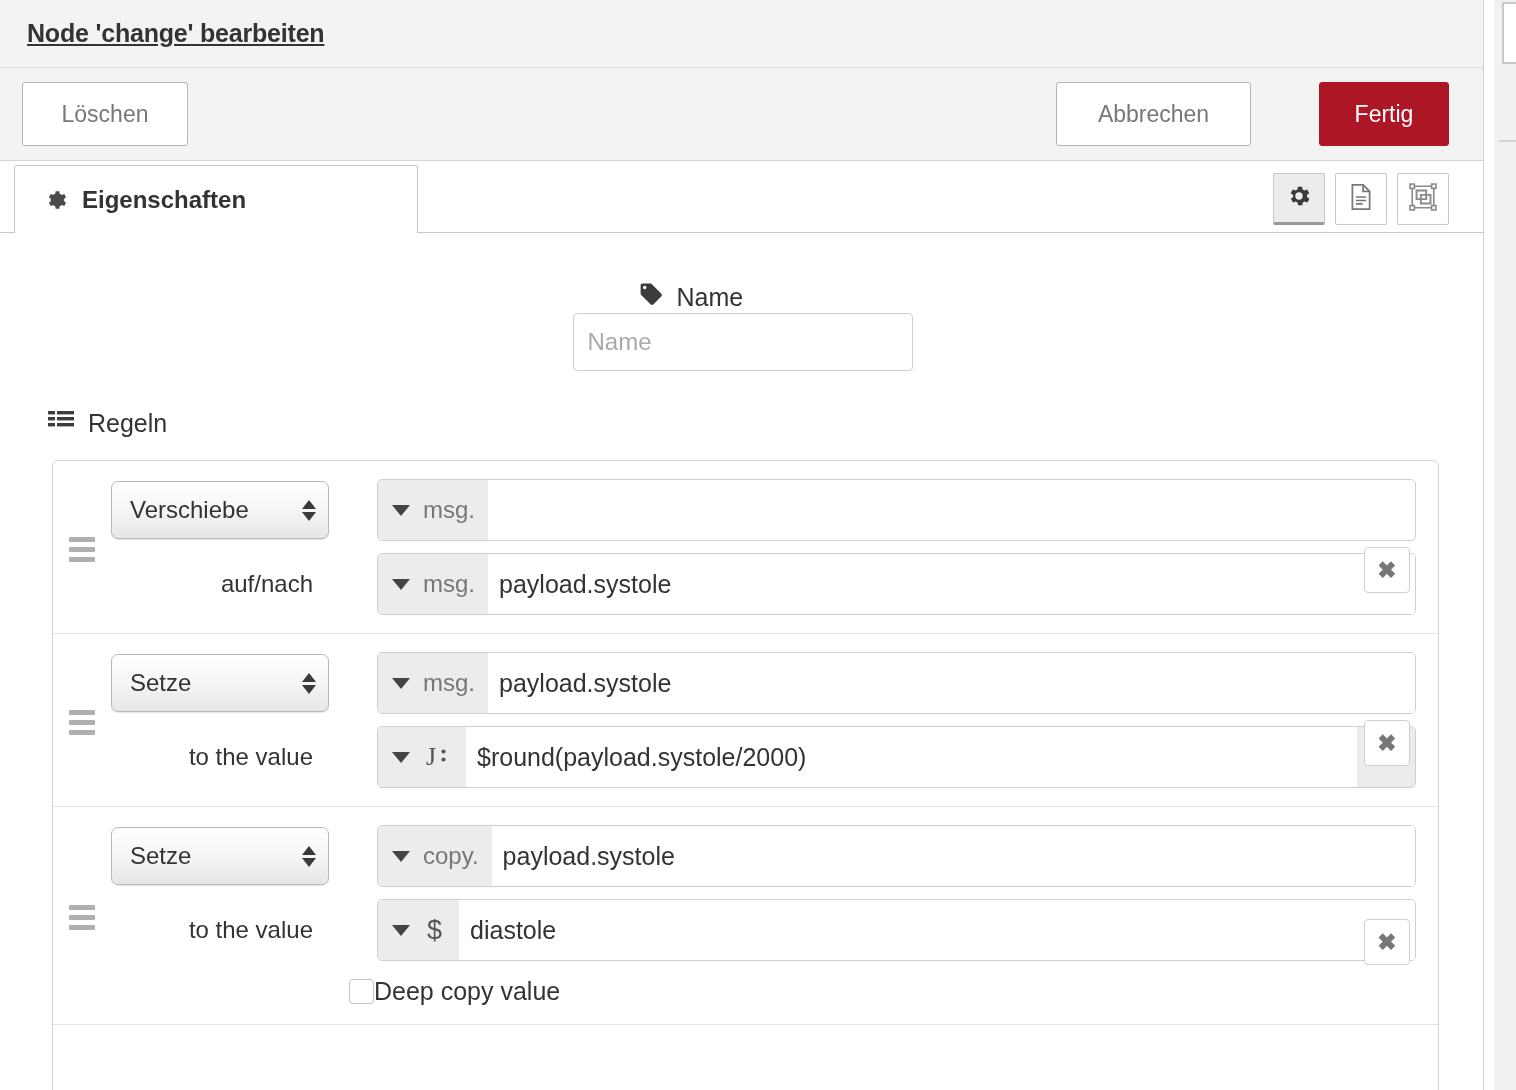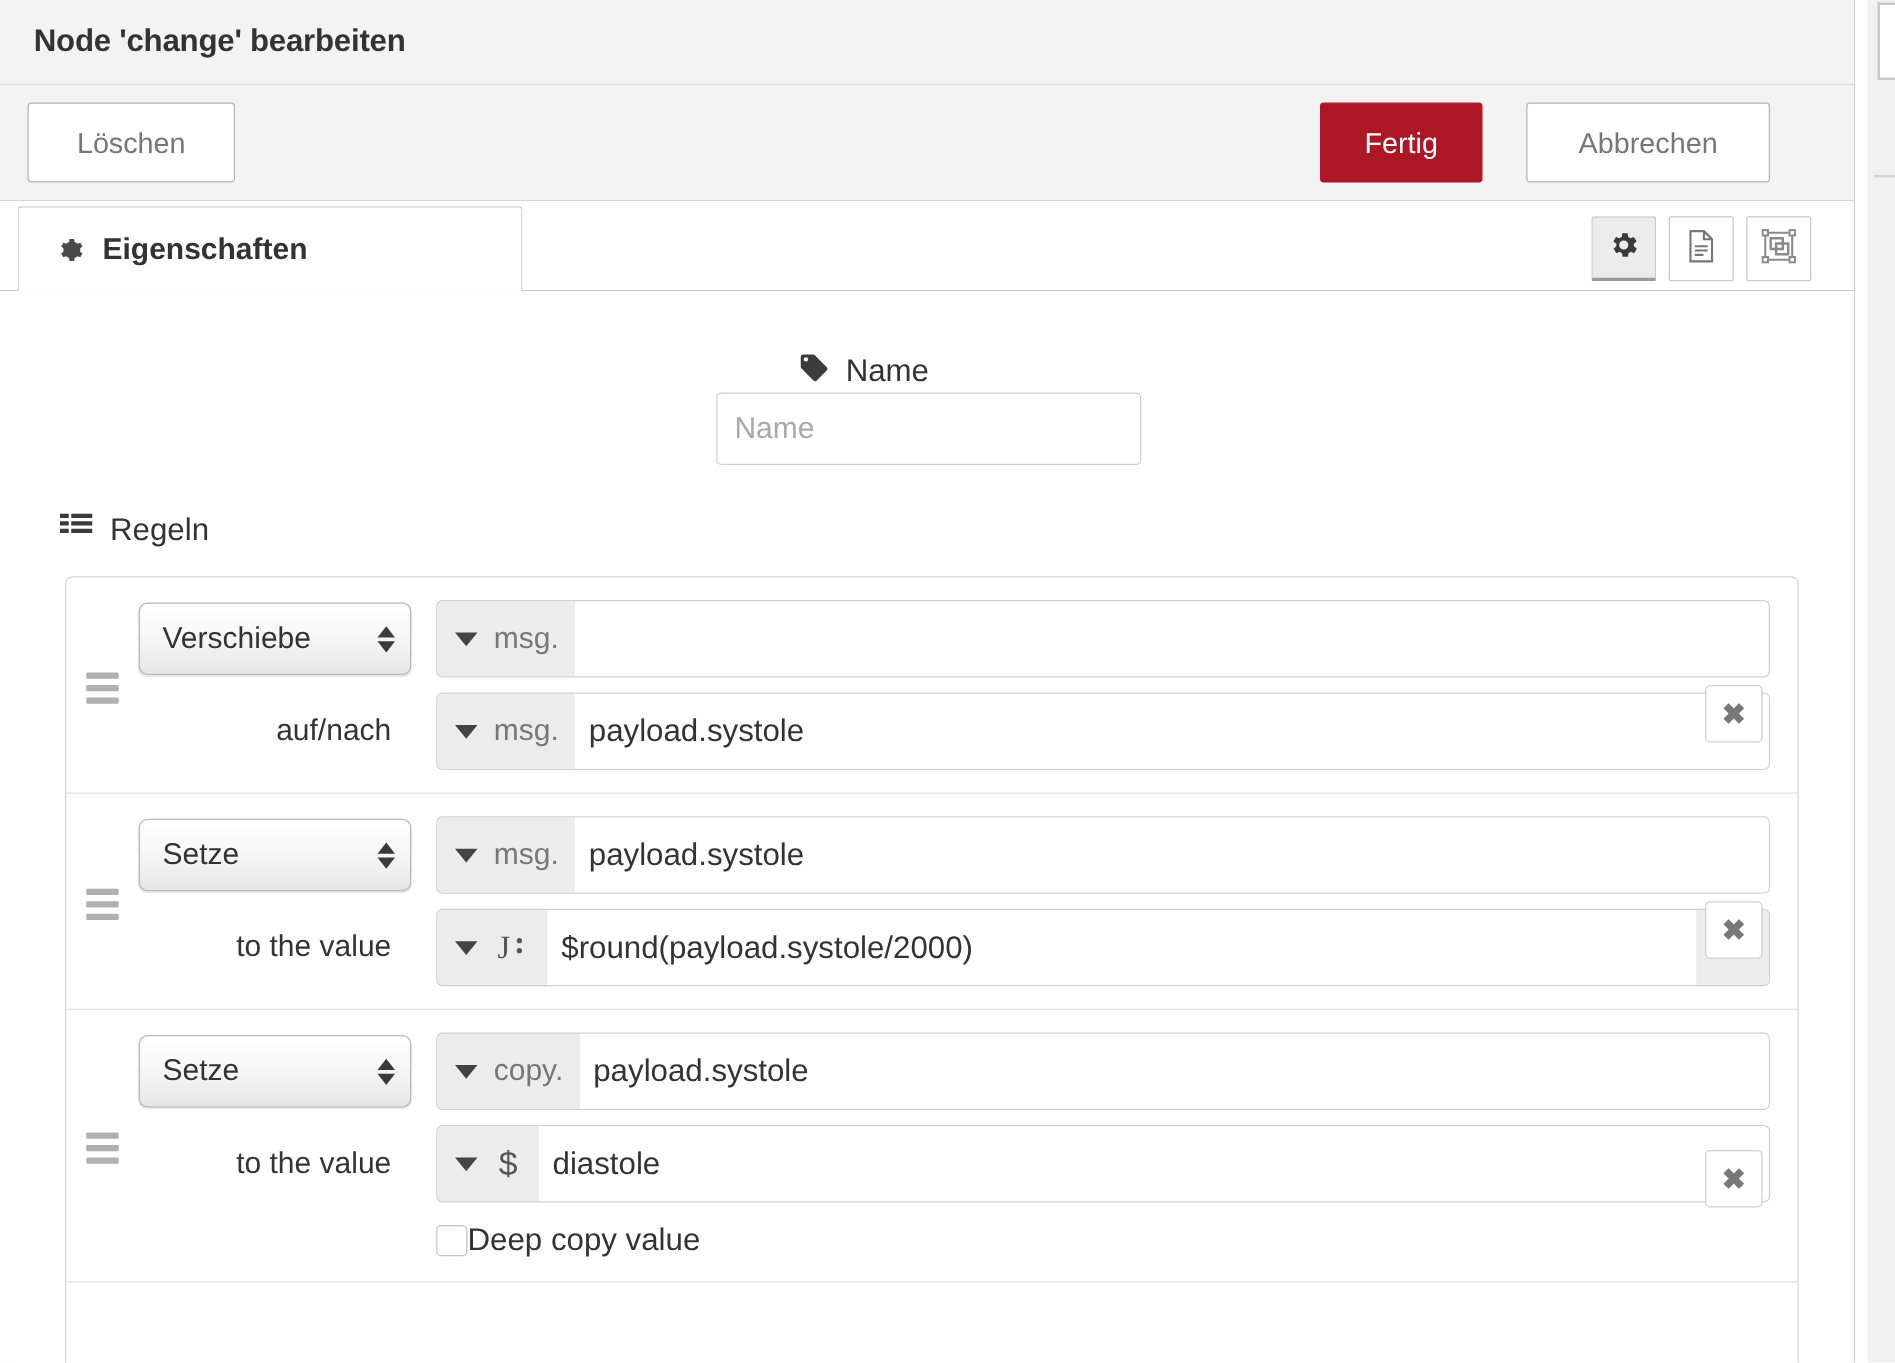--- a/index.html
+++ b/index.html
@@ -66,20 +66,21 @@
     box-sizing: border-box;
     display: flex;
     align-items: center;
   }
   #dialog-title {
     margin-left: 27px;
     font-size: 25px;
     font-weight: bold;
     color: #333;
     letter-spacing: -0.2px;
+    text-decoration: underline;
   }
 
   
   #buttonbar {
     height: 93px;
     background: #f3f3f3;
     border-bottom: 1px solid #d5d5d5;
     box-sizing: border-box;
     display: flex;
     align-items: center;
@@ -263,20 +264,21 @@
   .drag-handle .bars i:last-child { margin-bottom: 0; }
 
   .rule-body {
     flex: 1 1 auto;
     min-width: 0;
   }
   .rule-line {
     display: flex;
     align-items: center;
     margin-bottom: 12px;
+    gap: 28px;
   }
   .rule-line:last-child { margin-bottom: 0; }
 
   
   .op-select {
     width: 218px;
     height: 58px;
     border: 1px solid #b9b9b9;
     border-radius: 7px;
     background: linear-gradient(180deg,#ffffff 0%,#f7f7f7 45%,#e6e6e6 100%);
@@ -442,22 +444,22 @@
 
 <div id="dialog">
 
   <div id="titlebar">
     <div id="dialog-title">Node 'change' bearbeiten</div>
   </div>
 
   <div id="buttonbar">
     <div class="btn" id="btn-delete">Löschen</div>
     <div class="spacer"></div>
+    <div class="btn" id="btn-cancel">Abbrechen</div>
     <div class="btn" id="btn-done" style="background: rgb(173, 22, 37); border-color: rgb(173, 22, 37);">Fertig</div>
-    <div class="btn" id="btn-cancel">Abbrechen</div>
   </div>
 
   <div id="tabbar">
     <div id="tab-properties">
       <span class="gear">
         <svg width="22" height="22" viewBox="0 0 24 24" aria-hidden="true">
           <path fill="#4a4a4a" d="M12 8.4a3.6 3.6 0 1 0 0 7.2 3.6 3.6 0 0 0 0-7.2zm0 5.6a2 2 0 1 1 0-4 2 2 0 0 1 0 4z"></path>
           <path fill="#4a4a4a" d="M21 12c0-.5-.05-1-.14-1.47l2.07-1.5-2-3.46-2.4.98a8.7 8.7 0 0 0-2.55-1.48L15.6 2.5h-4l-.38 2.57a8.7 8.7 0 0 0-2.55 1.48l-2.4-.98-2 3.46 2.07 1.5a8.9 8.9 0 0 0 0 2.94l-2.07 1.5 2 3.46 2.4-.98a8.7 8.7 0 0 0 2.55 1.48l.38 2.57h4l.38-2.57a8.7 8.7 0 0 0 2.55-1.48l2.4.98 2-3.46-2.07-1.5c.09-.47.14-.97.14-1.47z"></path>
         </svg>
       </span>

